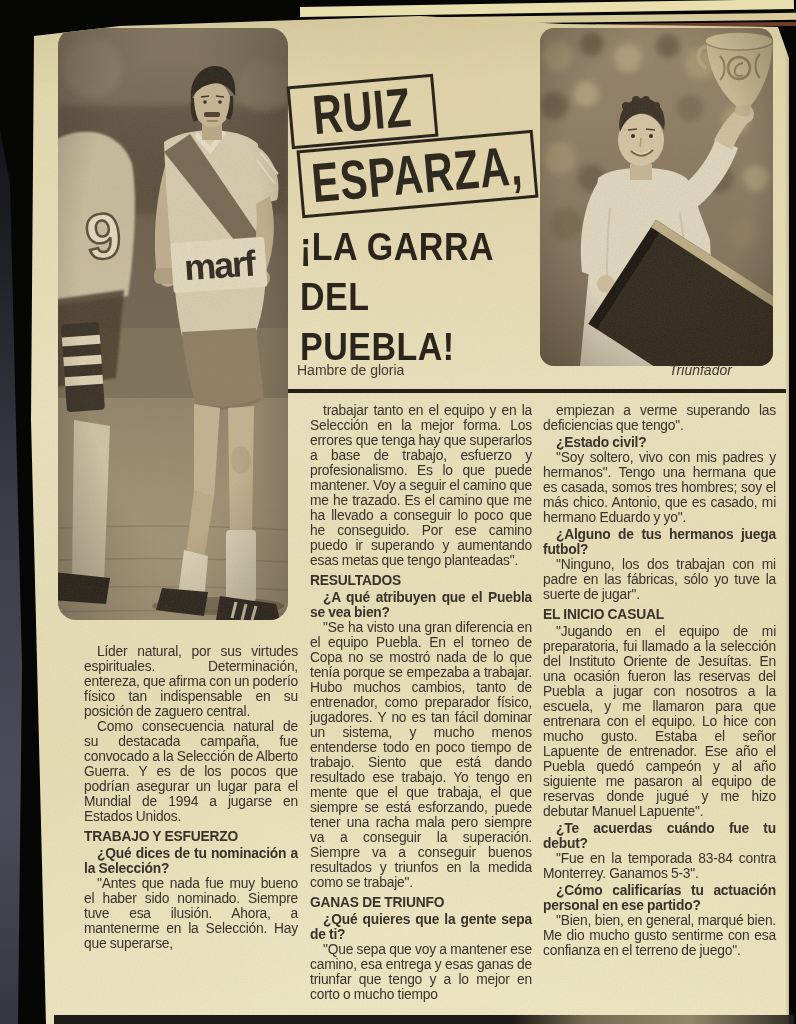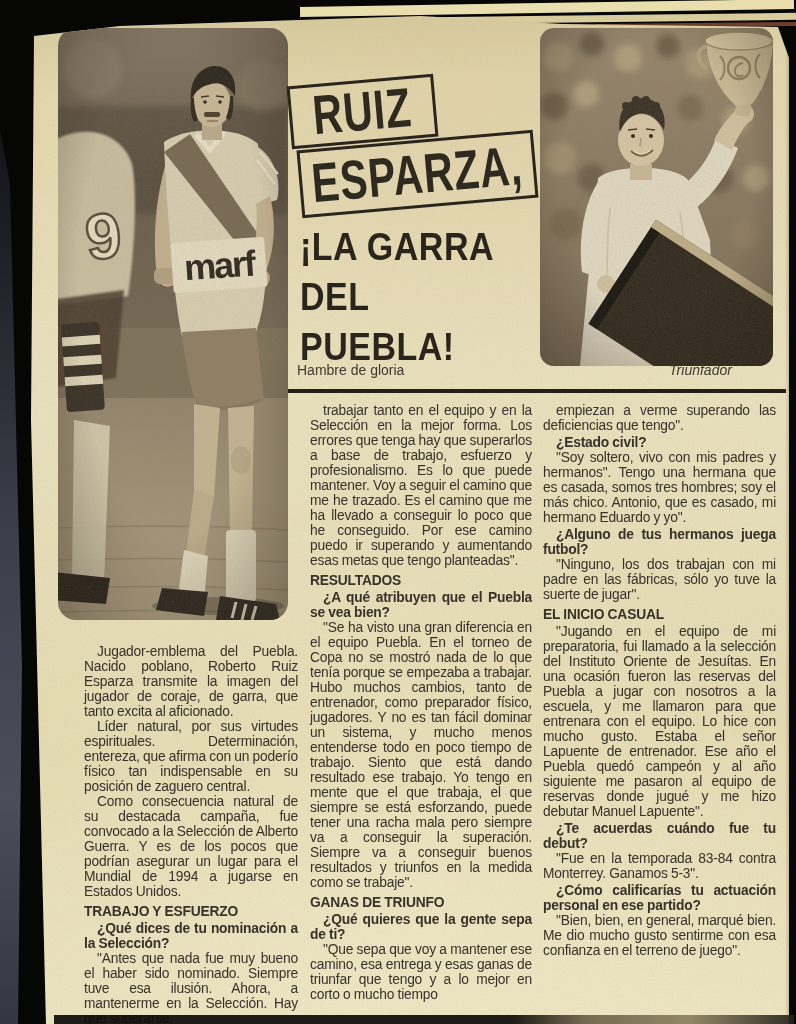--- a/index.html
+++ b/index.html
@@ -235,21 +235,20 @@
         <path d="M91 123 Q 102 133 113 122" stroke="#7a5f3e" stroke-width="2" fill="none"></path>
       </g>
       <rect x="0" y="0" width="233" height="338" fill="url(#vig)"></rect>
       <rect x="0" y="0" width="233" height="338" filter="url(#grain)" opacity=".3"></rect>
     </svg>
     <div class="caption caption-right">Triunfador</div>
 
     <div class="rule"></div>
 
     <div class="col col-left">
-        <div class="blk para">Jugador-emblema del Puebla. Nacido poblano, Roberto Ruiz Esparza transmite la imagen del jugador de coraje, de garra, que tanto excita al aficionado.</div>
         <div class="blk para">Líder natural, por sus virtudes espirituales. Determinación, entereza, que afirma con un poderío físico tan indispensable en su posición de zaguero central.</div>
         <div class="blk para">Como consecuencia natural de su destacada campaña, fue convocado a la Selección de Alberto Guerra. Y es de los pocos que podrían asegurar un lugar para el Mundial de 1994 a jugarse en Estados Unidos.</div>
         <div class="blk heading">TRABAJO Y ESFUERZO</div>
         <div class="blk question">¿Qué dices de tu nominación a la Selección?</div>
         <div class="blk para">"Antes que nada fue muy bueno el haber sido nominado. Siempre tuve esa ilusión. Ahora, a mantenerme en la Selección. Hay que superarse,</div>
       </div>
     <div class="col col-mid">
         <div class="blk para">trabajar tanto en el equipo y en la Selección en la mejor forma. Los errores que tenga hay que superarlos a base de trabajo, esfuerzo y profesionalismo. Es lo que puede mantener. Voy a seguir el camino que me he trazado. Es el camino que me ha llevado a conseguir lo poco que he conseguido. Por ese camino puedo ir superando y aumentando esas metas que tengo planteadas".</div>
         <div class="blk heading">RESULTADOS</div>
         <div class="blk question">¿A qué atribuyen que el Puebla se vea bien?</div>

